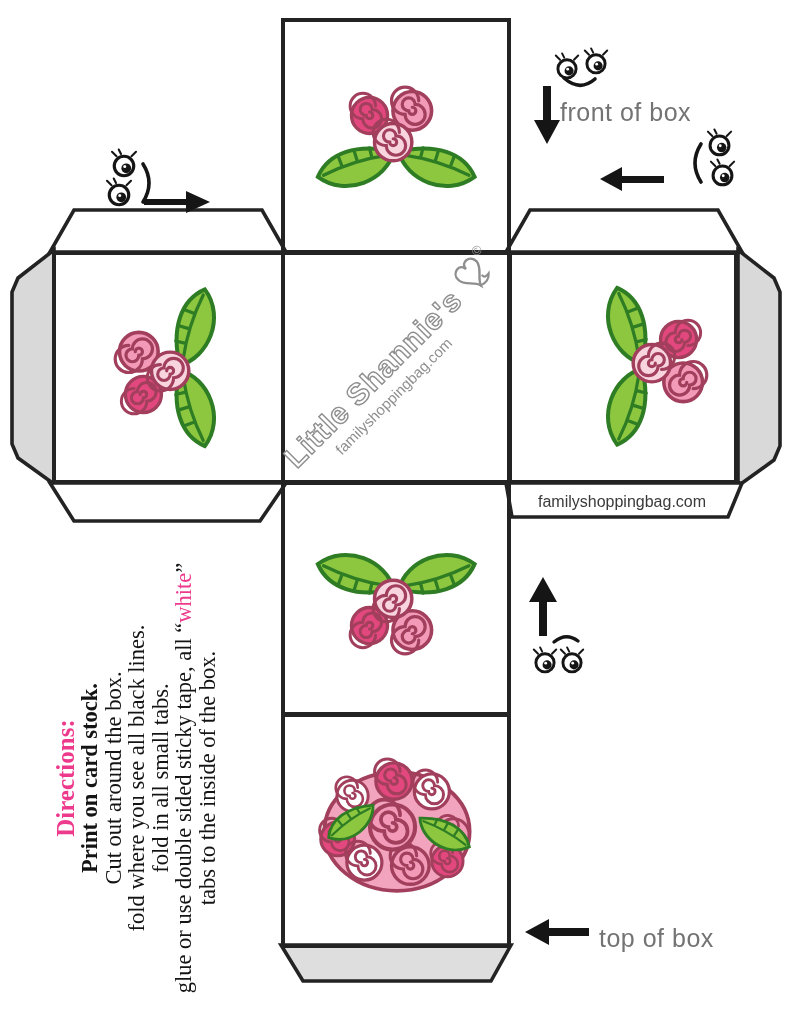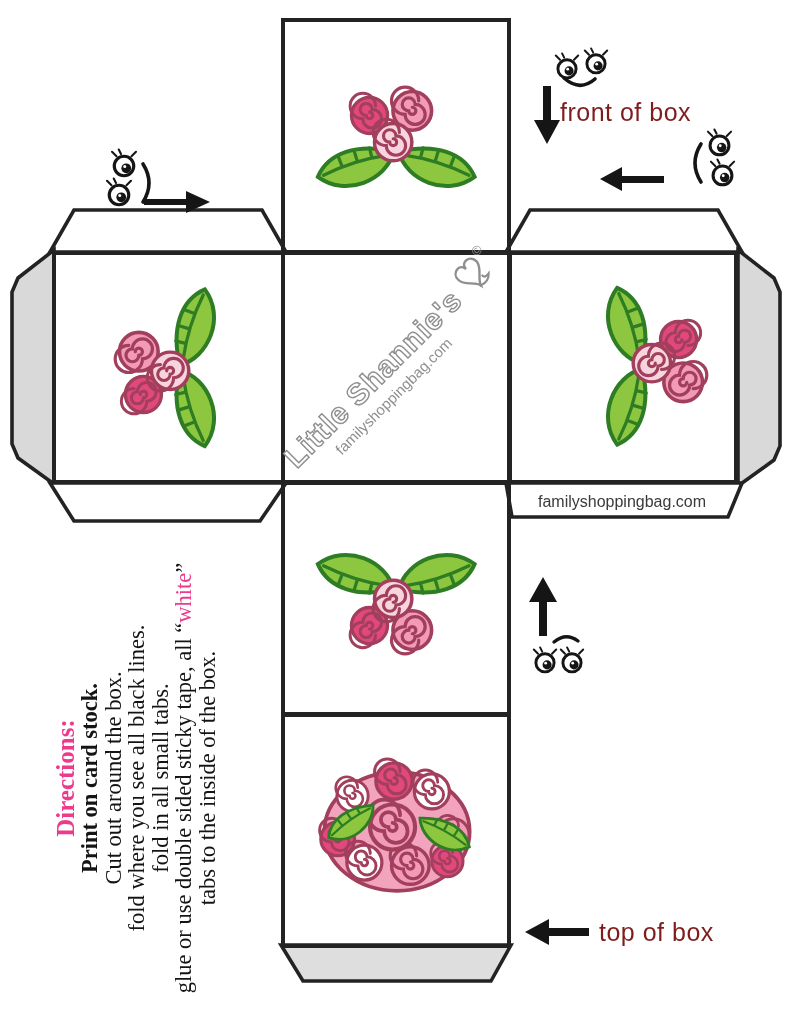--- a/index.html
+++ b/index.html
@@ -4,21 +4,21 @@
 <style>
   html,body{margin:0;padding:0;background:#ffffff;}
   .canvas{position:relative;width:791px;height:1024px;background:#fff;overflow:hidden;
           font-family:"Liberation Sans",sans-serif;}
   .abs{position:absolute;}
   .square{position:absolute;border:4px solid #232323;box-sizing:border-box;}
   .v-stripes{background:repeating-linear-gradient(90deg,#a9ddef 0 5px,#c9ecf7 5 8px,#e3f6fb 8 11px,#c9ecf7 11 14px,#d6f1f9 14 19px);}
   .h-stripes{background:repeating-linear-gradient(180deg,#a9ddef 0 5px,#c9ecf7 5 8px,#e3f6fb 8 11px,#c9ecf7 11 14px,#d6f1f9 14 19px);}
   .white-bg{background:#ffffff;}
   .flower{position:absolute;}
-  .label{position:absolute;color:#7f1d1d;font-size:25px;letter-spacing:.5px;white-space:nowrap;}
+  .label{position:absolute;color:#737373;font-size:25px;letter-spacing:.5px;white-space:nowrap;}
   .tab-svg{position:absolute;overflow:visible;}
   .tab-site{font-size:16px;fill:#3a3a3a;font-family:"Liberation Sans",sans-serif;}
   
   .directions{position:absolute;left:-112px;top:693px;width:500px;height:170px;
               transform:rotate(-90deg);text-align:center;
               font-family:"Liberation Serif",serif;color:#141414;}
   .dir-heading{font-size:25px;line-height:25px;font-weight:bold;color:#ee3a8c;}
   .dir-line{font-size:22.5px;line-height:23.5px;}
   .dir-line.bold{font-weight:bold;}
   .dir-pink{color:#ee3a8c;}
@@ -206,21 +206,21 @@
       </svg>
     <svg class="eye-svg" style="left:33px;top:72px" width="26" height="28" viewBox="0 0 36 40">
         <use href="#eye"></use>
       </svg>
   </div>
 
   <div class="abs" style="left:521px;top:912px;width:220px;height:40px">
     <svg class="arrow-svg" style="left:2px;top:4px" width="68" height="32">
       <path d="M66,12 H26 V3 L2,16 L26,29 V20 H66 Z" fill="#151515"></path>
     </svg>
-    <div class="label" style="left:78px;top:6px">top of box</div>
+    <div class="label" style="left:78px;top:12px">top of box</div>
   </div>
 
   <div class="directions">
     <div class="dir-heading">Directions:</div>
     <div class="dir-line bold">Print on card stock.</div>
     <div class="dir-line">Cut out around the box.</div>
     <div class="dir-line">fold where you see all black lines.</div>
     <div class="dir-line">fold in all small tabs.</div>
     <div class="dir-line"><span>glue or use double sided sticky tape, all “</span><span class="dir-pink">white</span><span>”</span></div>
     <div class="dir-line">tabs to the inside of the box.</div>

